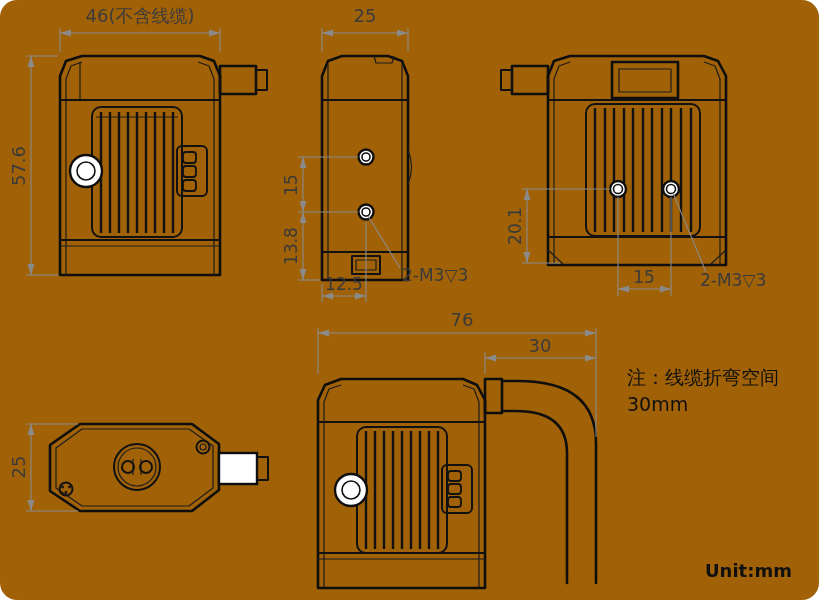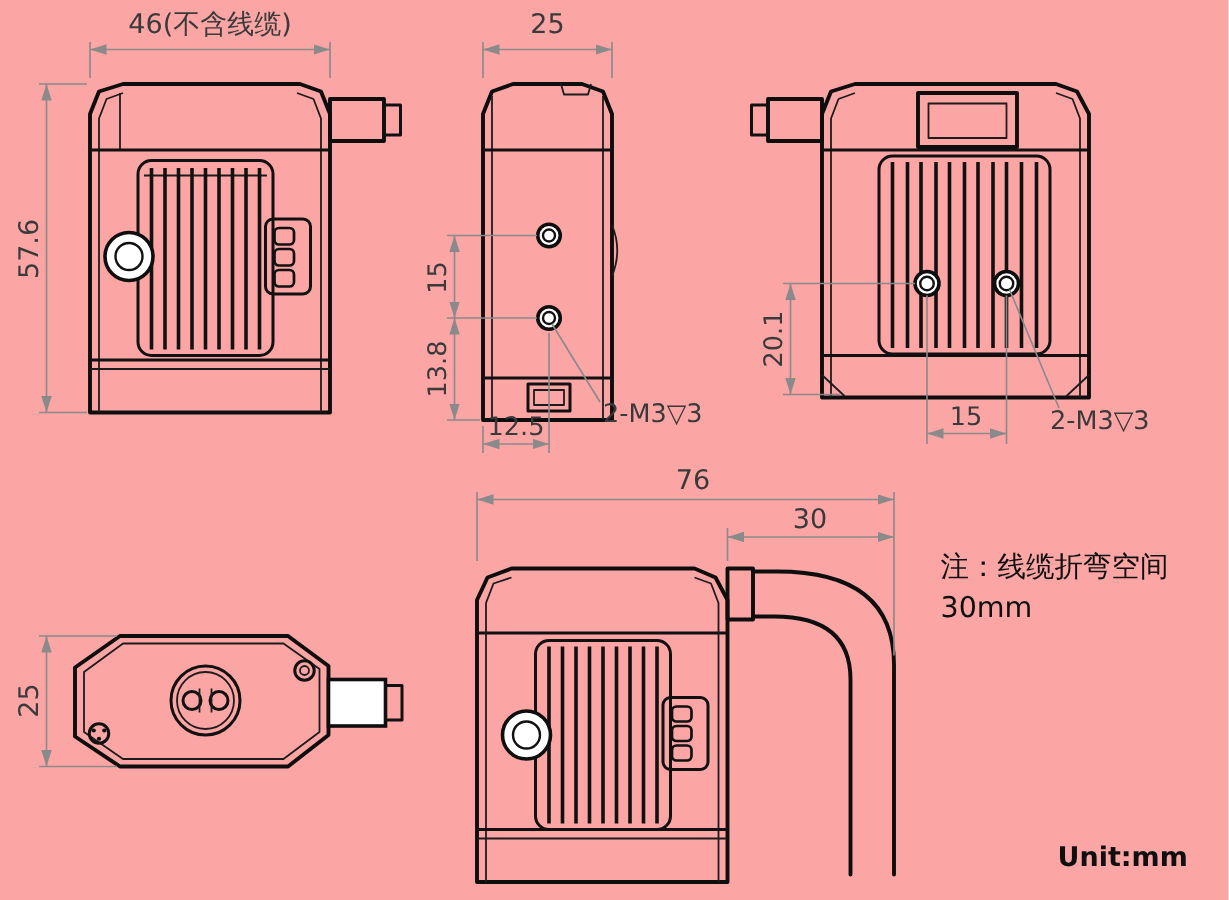--- a/index.html
+++ b/index.html
@@ -1,17 +1,17 @@
 <!DOCTYPE html>
 <html><head>
 <meta charset="utf-8">
 <style>
   html,body{margin:0;padding:0;background:#fff;}
-  .canvas{position:relative;width:819px;height:600px;background:#fca5a5;overflow:hidden;
-          font-family:"DejaVu Sans",sans-serif;}
+  .canvas{position:relative;width:819px;height:600px;background:#a16207;overflow:hidden;
+          font-family:"DejaVu Sans",sans-serif;border-radius:17px;}
   svg{display:block;}
   .p3{fill:none;stroke:#0e0e0e;stroke-width:2.6;stroke-linejoin:round;stroke-linecap:round;}
   .p2{fill:none;stroke:#111;stroke-width:2;stroke-linejoin:round;}
   .p1{fill:none;stroke:#1c1c1c;stroke-width:1.2;stroke-linejoin:round;}
   .ph{fill:none;stroke:#111;stroke-width:1.8;stroke-linejoin:round;}
   .rib{stroke:#111;stroke-width:2.4;}
   .pw{fill:#fff;stroke:#0e0e0e;stroke-width:2.4;}
   .pwi{fill:#fff;stroke:#111;stroke-width:1.6;}
   .dim{fill:none;stroke:#8a8a8a;stroke-width:1.1;}
   .dt{font:17px "DejaVu Sans",sans-serif;fill:#3a3a3a;}

